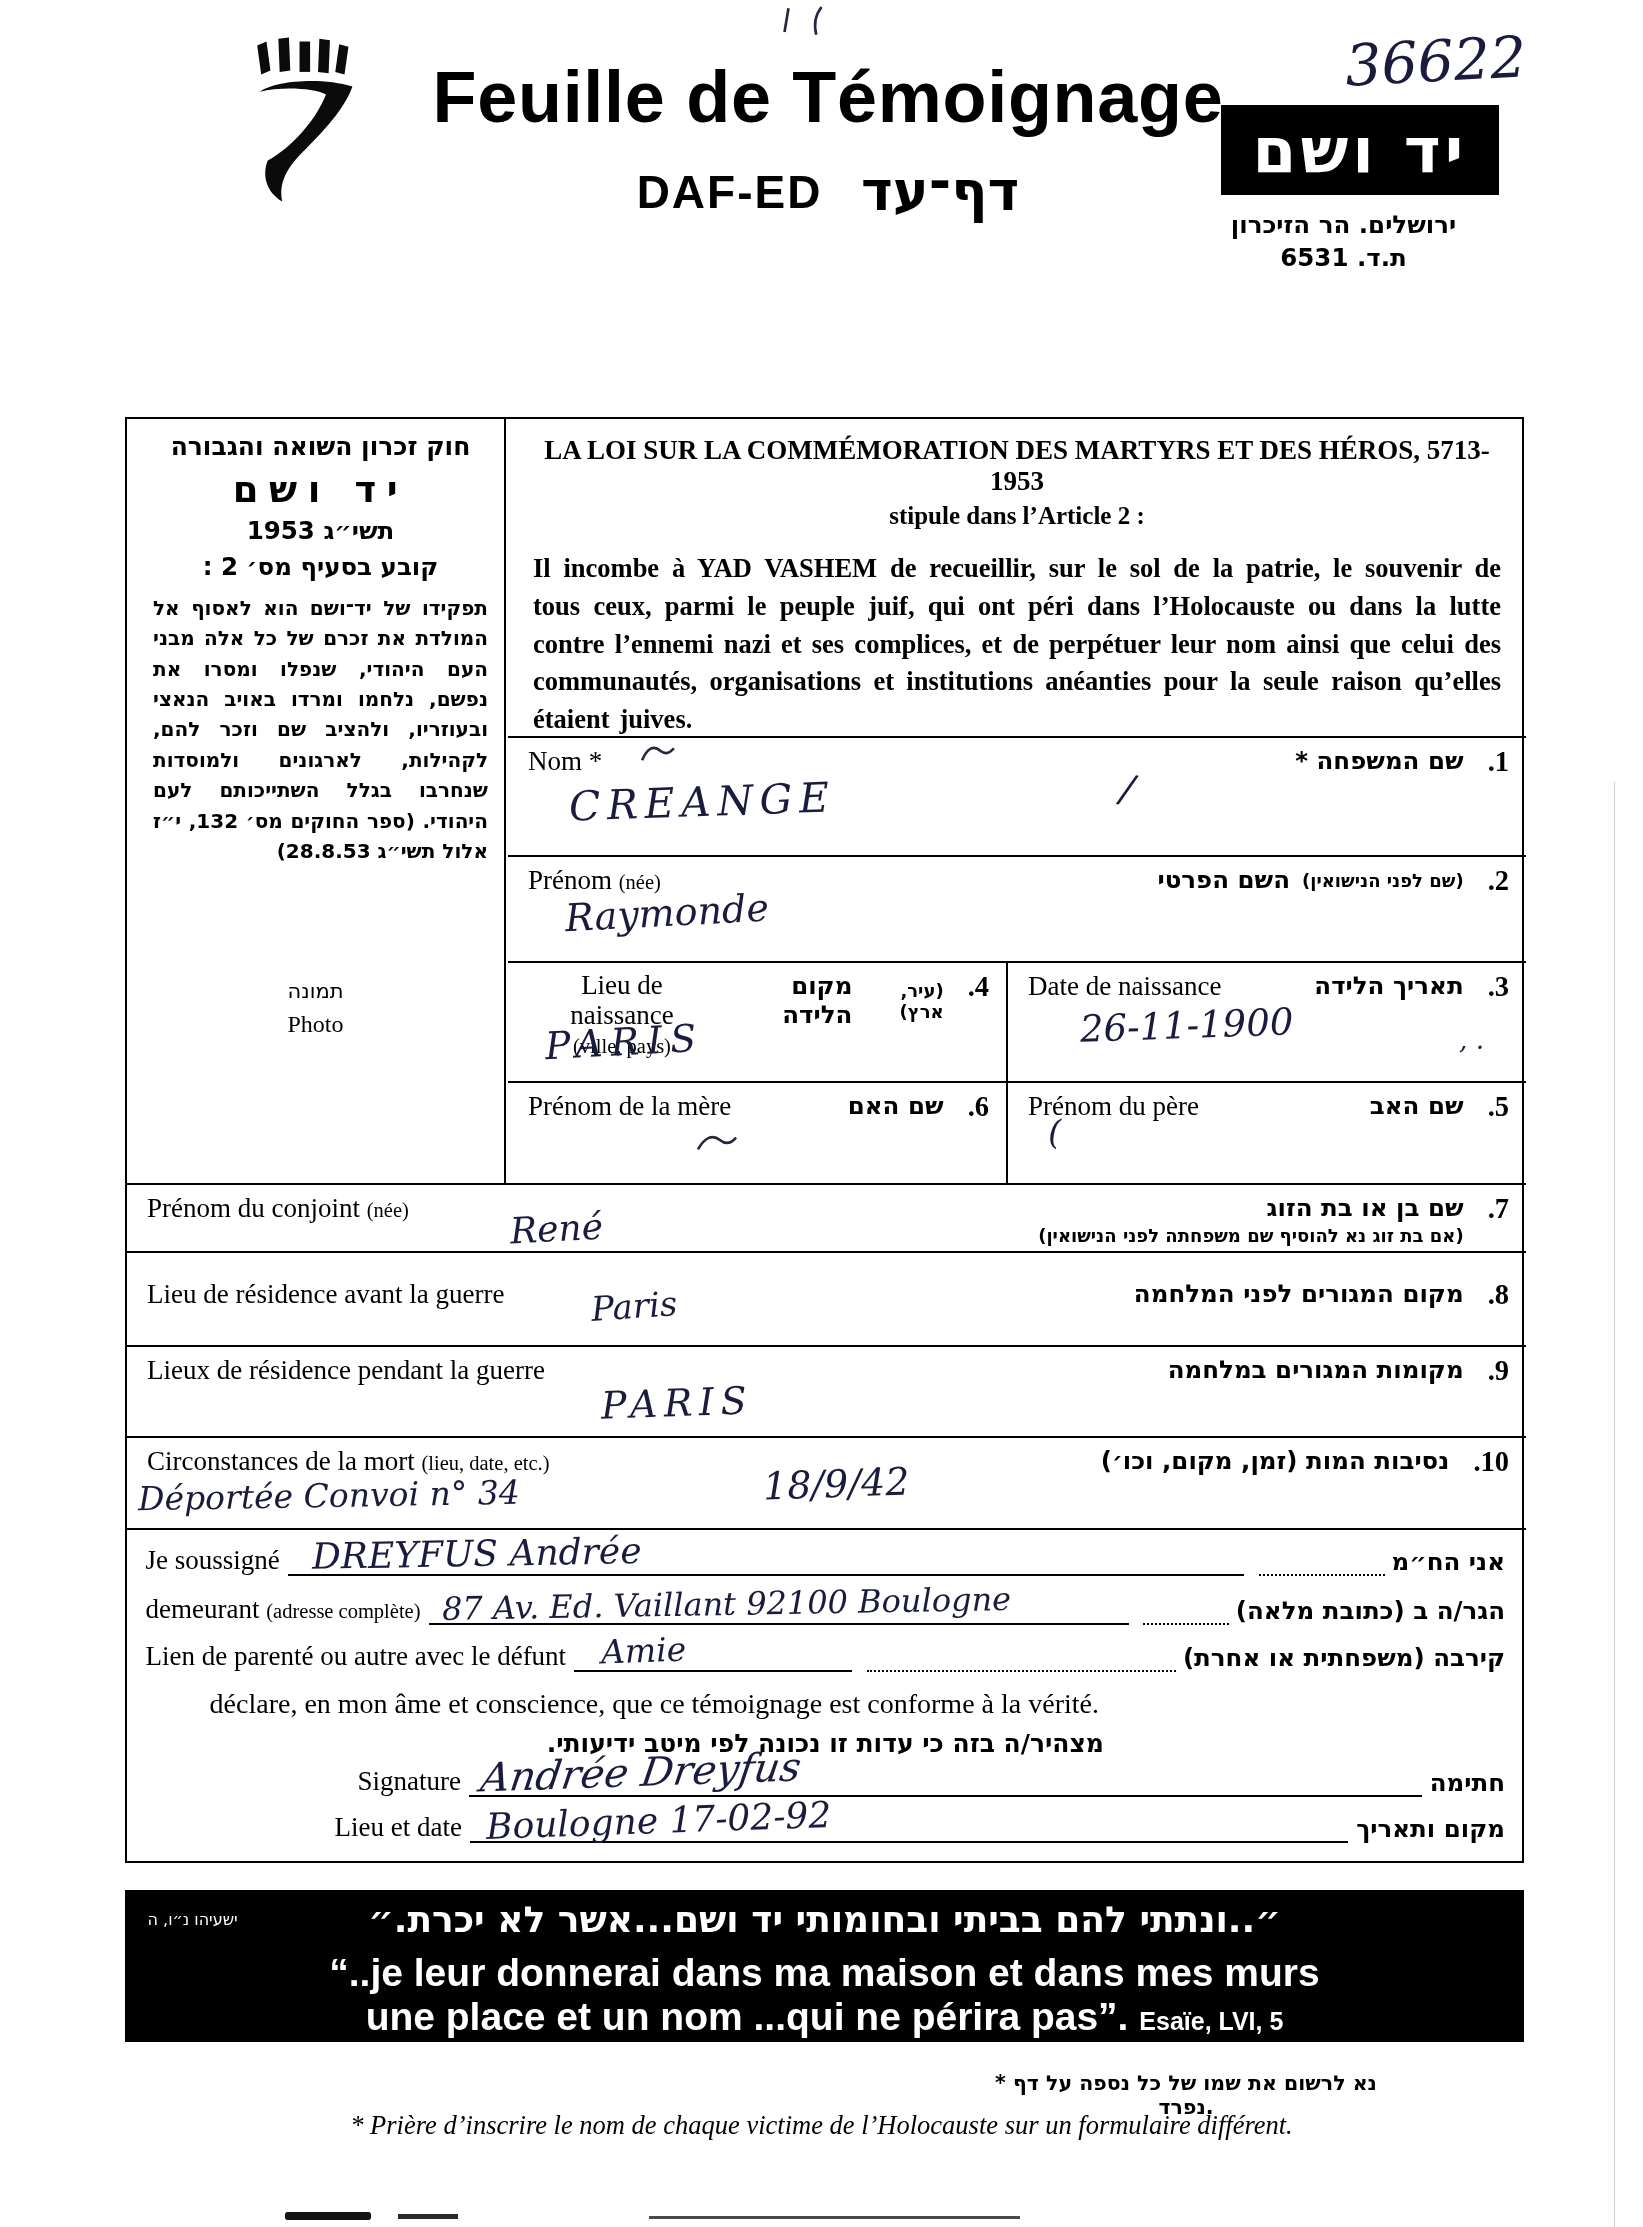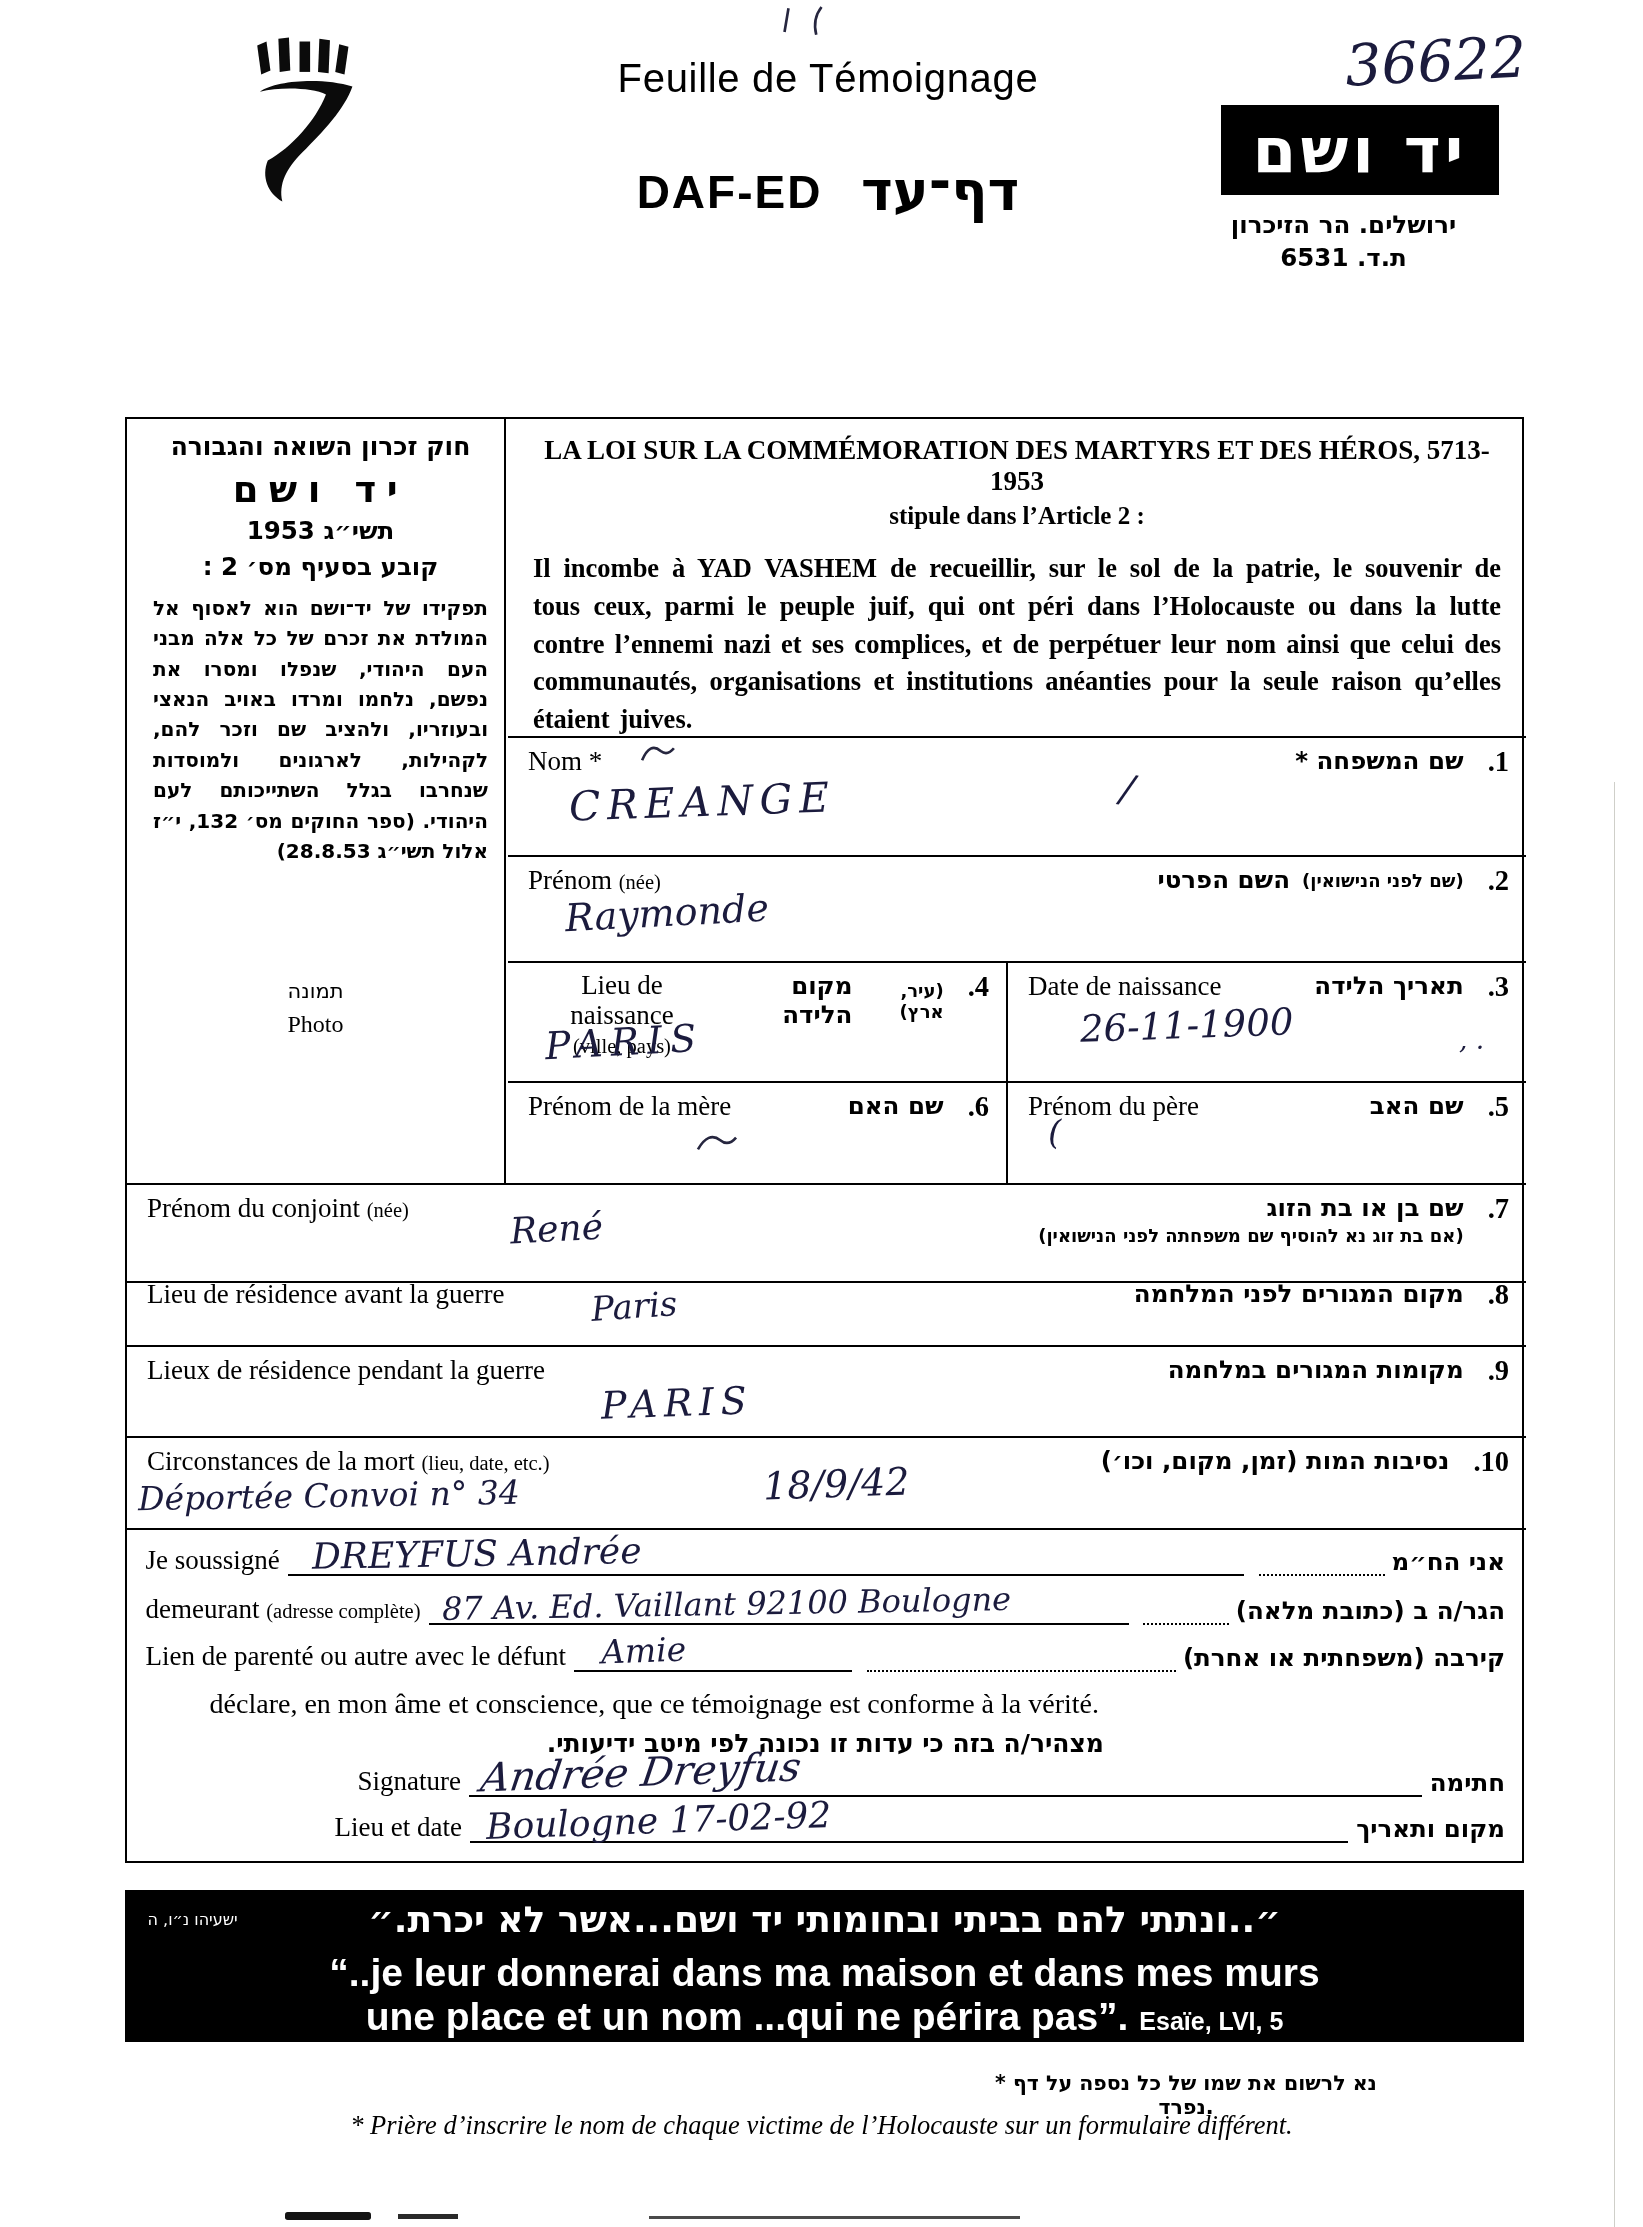--- a/index.html
+++ b/index.html
@@ -48,21 +48,21 @@
         <path d="M26 2 l8 -1 1 25 -8 1 z"></path>
         <path d="M42 4 l8 0 0 23 -8 0 z"></path>
         <path d="M57 2 l8 1 -1 25 -8 -1 z"></path>
         <path d="M72 6 l7 2 -3 21 -7 -2 z"></path>
         <path d="M82 38 C60 31 24 33 12 42 C28 38 52 39 62 44 C54 64 36 84 18 94 C13 106 18 119 29 125 C26 112 32 100 44 88 C60 72 76 55 82 38 Z"></path>
       </g>
     </svg>
   </div>
 
 
-  <div class="abs sans" style="left:424px;top:56px;width:808px;text-align:center;font-size:40px;font-weight:normal;letter-spacing:0.7px;">Feuille de Témoignage</div>
+  <div class="abs sans" style="left:424px;top:56px;width:808px;text-align:center;font-size:72px;font-weight:bold;letter-spacing:0.7px;">Feuille de Témoignage</div>
 
   <div class="abs" style="left:424px;top:160px;width:808px;text-align:center;">
     <span class="sans" style="font-size:46px;font-weight:bold;letter-spacing:2px;vertical-align:middle;">DAF-ED</span>
     <span class="he" dir="rtl" style="font-size:54px;font-weight:bold;margin-left:36px;vertical-align:middle;">דף־עד</span>
   </div>
 
   <div class="abs" style="left:775px;top:2.7px;">
     <svg width="60" height="37" viewBox="0 0 90 56">
         <path d="M14 44 L20 8 M62 48 Q 56 24 70 6" stroke="#26263f" stroke-width="4" fill="none"></path>
       </svg>
@@ -183,21 +183,21 @@
           <span class="serif flabel">Prénom du père</span>
           <span class="fright">
             <span class="he hlabel" dir="rtl">שם האב</span>
             <span class="serif fnum">.5</span>
           </span>
         </div>
         <div class="hw abs" style="left:40px;top:29px;font-size:34px;">(</div>
       </div>
     </div>
 
-    <div class="abs frow" style="left:0;top:764px;width:1399px;height:100px;border-top:2px solid #000;">
+    <div class="abs frow" style="left:0;top:764px;width:1399px;height:70px;border-top:2px solid #000;">
       <div class="fhead">
         <span class="serif flabel">
           <span>Prénom du conjoint</span>
           <span class="fsmall">(née)</span>
         </span>
         <span class="fright">
           <span style="display:flex;flex-direction:column;align-items:flex-end;">
             <span class="he hlabel" dir="rtl">שם בן או בת הזוג</span>
             <span class="he hsmall" dir="rtl" style="margin-top:2.7px;">(אם בת זוג נא להוסיף שם משפחתה לפני הנישואין)</span>
           </span>

